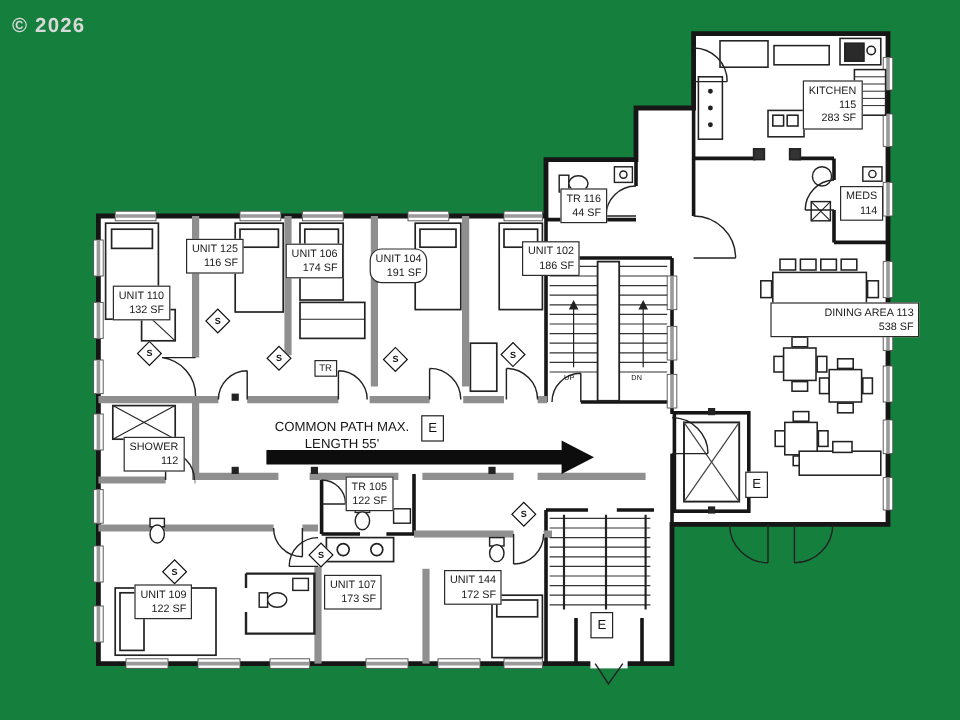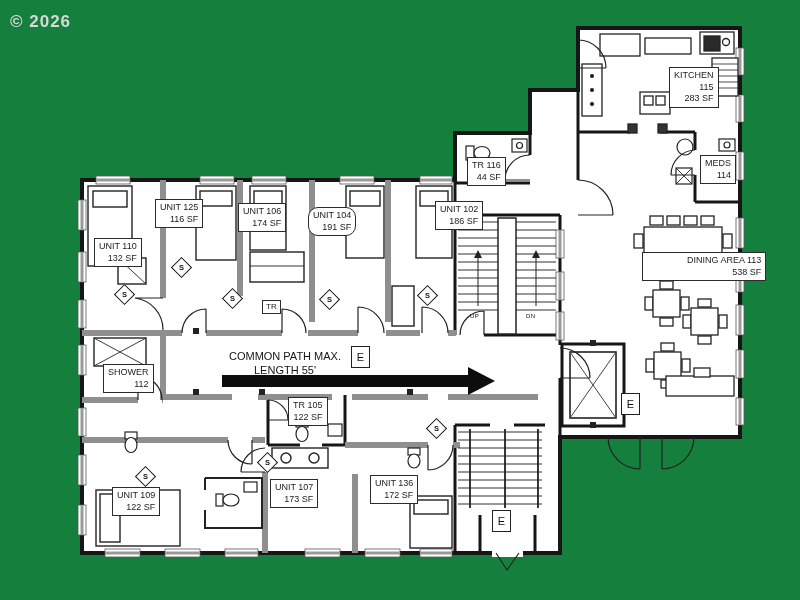--- a/index.html
+++ b/index.html
@@ -355,21 +355,21 @@
 </div>
 <div class="room-label" style="left:112px;top:487px;">
   <div>UNIT 109</div>
       <div>122 SF</div>
 </div>
 <div class="room-label" style="left:270px;top:479px;">
   <div>UNIT 107</div>
       <div>173 SF</div>
 </div>
 <div class="room-label" style="left:370px;top:475px;">
-  <div>UNIT 136</div>
+  <div>UNIT 144</div>
       <div>172 SF</div>
 </div>
 
 <div class="exit-box" style="left:351px;top:346px;">
   <span>E</span>
 </div>
 <div class="exit-box" style="left:621px;top:393px;">
   <span>E</span>
 </div>
 <div class="exit-box" style="left:492px;top:510px;">

